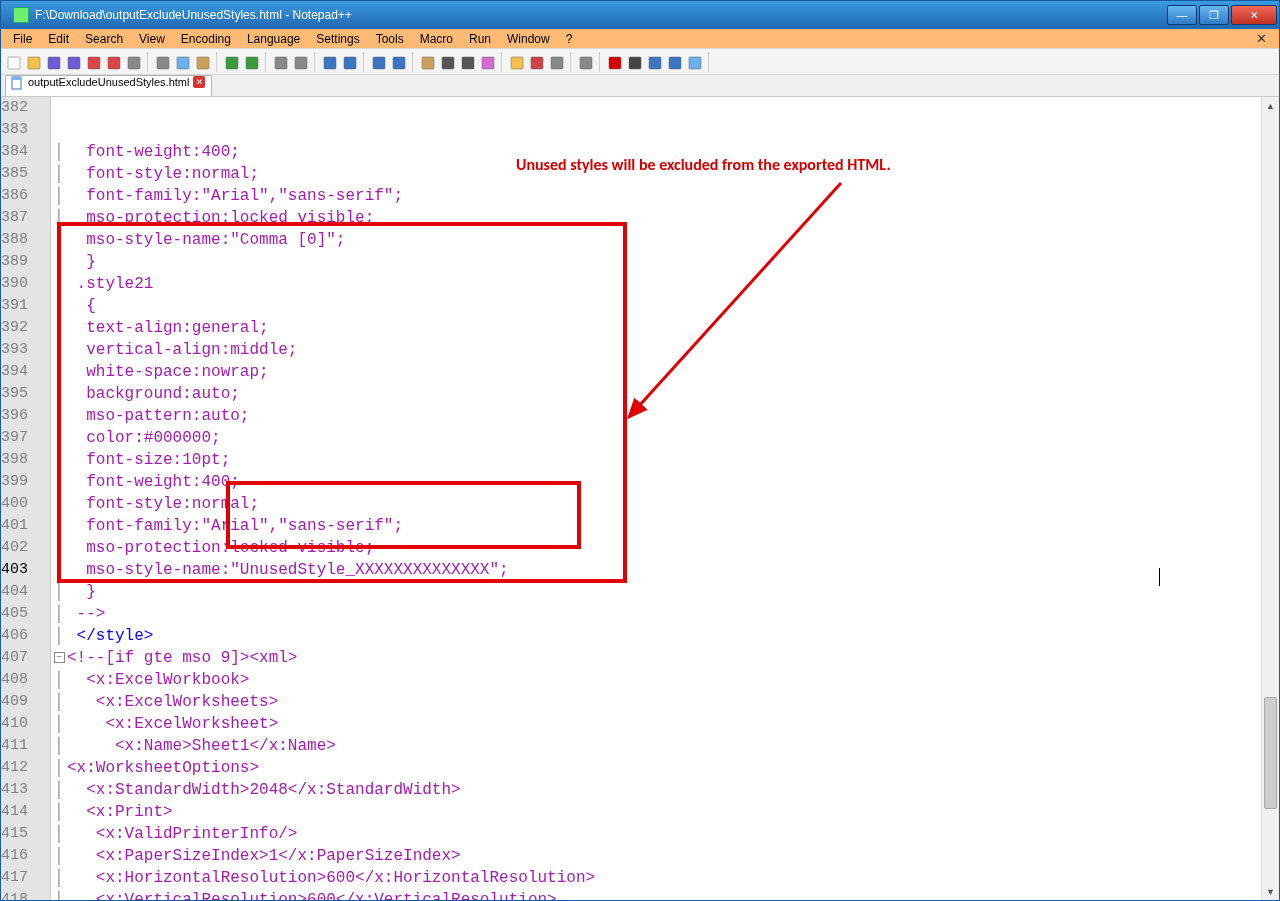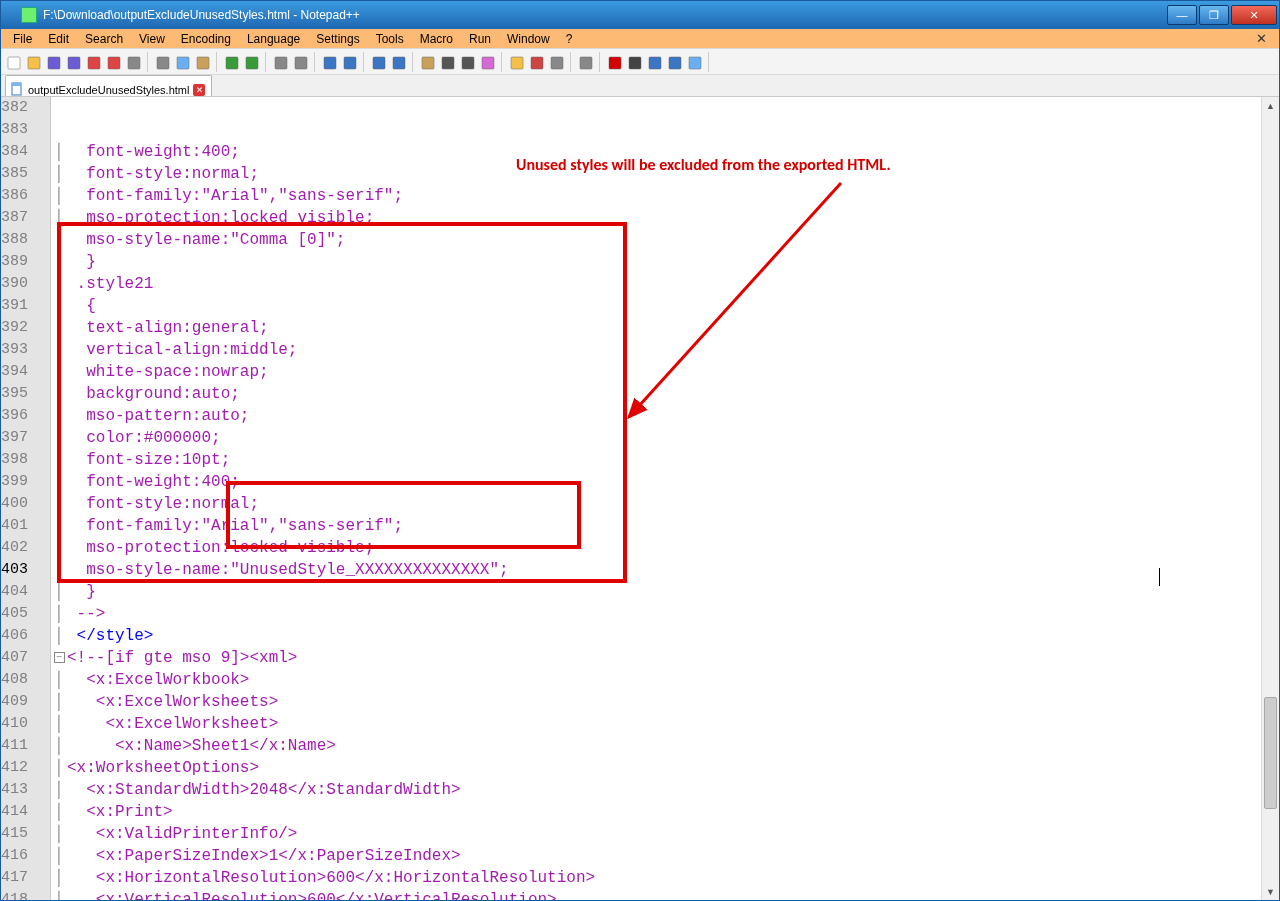--- a/index.html
+++ b/index.html
@@ -1,32 +1,32 @@
 <!DOCTYPE html>
 <html><head>
 <meta charset="utf-8">
 <style>
   html,body{margin:0;padding:0;font-family:"Segoe UI",Tahoma,sans-serif;font-size:12px;background:#fff;color:#000;overflow:hidden;width:1280px;height:901px}
   .window{width:1280px;height:901px;display:flex;flex-direction:column;border:1px solid #1a5a9c;box-sizing:border-box}
-  .titlebar{height:28px;background:linear-gradient(#3c9be0,#1e67b1);display:flex;align-items:center;color:#fff;padding:0 2px 0 20px}
+  .titlebar{height:28px;background:linear-gradient(#3c9be0,#1e67b1);display:flex;align-items:center;color:#fff;padding:0 2px 0 12px}
   .titlebar .icon{width:16px;height:16px;background:#6df06d;border:1px solid #2a7;box-sizing:border-box;display:inline-block;margin-right:6px}
   .titlebar .title{flex:1;font-size:12px;white-space:nowrap;overflow:hidden}
   .winbtns{display:flex;gap:2px}
   .winbtn{width:28px;height:18px;border:1px solid #0b3a6b;border-radius:2px;display:flex;align-items:center;justify-content:center;font-size:11px;color:#fff}
   .winbtn.min,.winbtn.max{background:linear-gradient(#66b6f0,#2e7bc6)}
   .winbtn.close{width:44px;background:linear-gradient(#f26a5a,#c03020)}
   .menubar{height:20px;background:#fdba74;border-bottom:1px solid #d9d9d9;display:flex;align-items:center;padding-left:4px;gap:0;box-sizing:border-box}
   .menubar .menu{padding:2px 8px;font-size:12px;color:#000}
   .menubar .xbtn{margin-left:auto;margin-right:6px;font-size:13px;color:#333;padding:0 6px}
   .toolbar{height:26px;background:#f4f4f4;border-bottom:1px solid #d9d9d9;display:flex;align-items:center;padding:0 4px;gap:4px;box-sizing:border-box}
   .tbtn{width:16px;height:16px;border:1px solid rgba(0,0,0,0);box-sizing:border-box;position:relative}
   .tbtn svg{width:16px;height:16px;display:block}
   .sep{width:1px;height:20px;background:#ccc;margin:0 2px}
   .tabstrip{height:22px;background:#f0f0f0;border-bottom:1px solid #c9c9c9;display:flex;align-items:flex-end;padding-left:4px;box-sizing:border-box}
-  .tab{height:20px;background:#fff;border:1px solid #b5b5b5;border-bottom:none;border-top-left-radius:2px;border-top-right-radius:2px;display:flex;align-items:flex-end;padding:0 6px 0 4px;font-size:11px;gap:4px}
+  .tab{height:20px;background:#fff;border:1px solid #b5b5b5;border-bottom:none;border-top-left-radius:2px;border-top-right-radius:2px;display:flex;align-items:flex-start;padding:0 6px 0 4px;font-size:11px;gap:4px}
   .tab .page-ic{width:14px;height:14px}
   .tab .x{width:12px;height:12px;background:#d33;border-radius:2px;display:flex;align-items:center;justify-content:center;color:#fff;font-size:9px;line-height:1}
   .editor{flex:1;display:flex;position:relative;background:#fff;overflow:hidden}
   .gutter{width:50px;background:#e4e4e4;border-right:1px solid #c9c9c9;text-align:right;padding-right:23px;box-sizing:border-box;color:#808080;font-family:Consolas,"Courier New",monospace;font-size:15px;line-height:22px}
   .gutter div{height:22px}
   .gutter div.active{color:#000;font-weight:normal}
   .code{flex:1;font-family:Consolas,"Courier New",monospace;font-size:16px;line-height:22px;white-space:pre;padding-left:0;color:#000;position:relative}
   .code .line{height:22px}
   .code .fold{display:inline-block;width:16px;text-align:center;color:#888;vertical-align:top}
   .code .fold.box{width:11px;height:11px;border:1px solid #888;box-sizing:border-box;line-height:9px;font-size:10px;margin:5px 2px 0 2px;color:#888}

